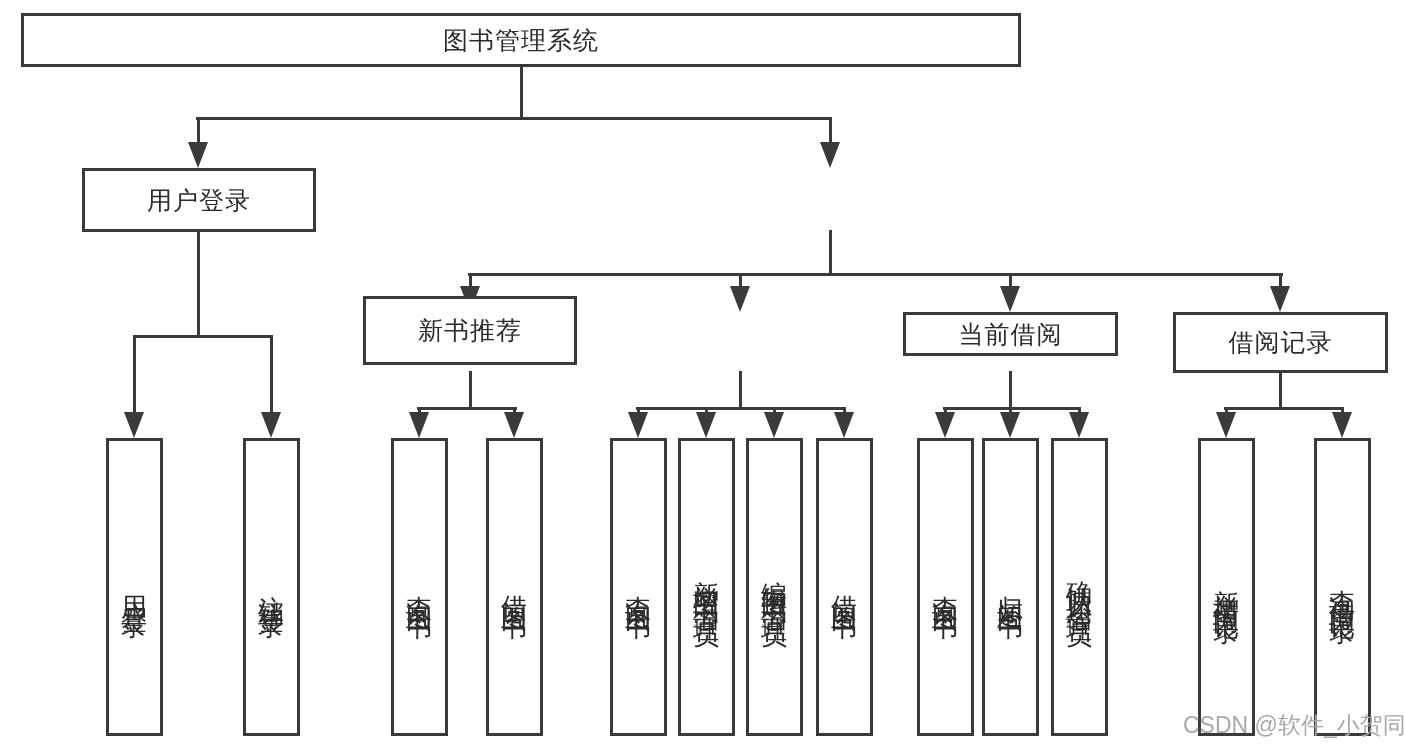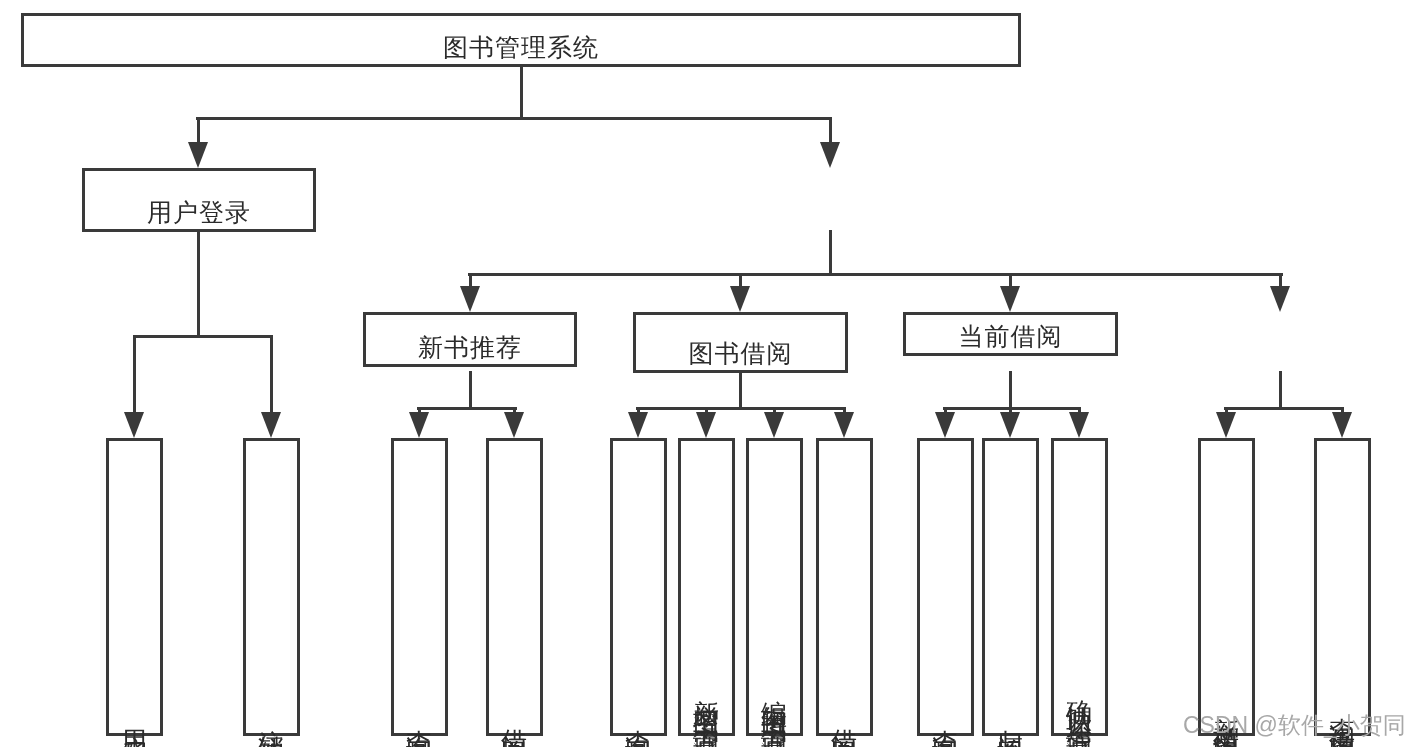--- a/index.html
+++ b/index.html
@@ -16,21 +16,21 @@
     background: var(--background);
     font-family: "Liberation Sans", sans-serif;
     overflow: hidden;
   }
   .box {
     position: absolute;
     box-sizing: border-box;
     border: 3px solid var(--line);
     background: #ffffff;
     display: flex;
-    align-items: flex-end;
+    align-items: center;
     justify-content: center;
     color: var(--text);
   }
   .box.header span {
     font-size: 25px;
     letter-spacing: 1px;
     white-space: nowrap;
   }
   .box.leaf { top: 438px; width: 57px; height: 298px; }
   .box.leaf span {
@@ -90,28 +90,28 @@
   <div class="hl" style="left:468px;top:273px;width:815px"></div>
   <div class="vl" style="left:469px;top:275px;height:13px"></div>
   <div class="ah" style="left:460px;top:286px"></div>
   <div class="vl" style="left:739px;top:275px;height:13px"></div>
   <div class="ah" style="left:730px;top:286px"></div>
   <div class="vl" style="left:1009px;top:275px;height:13px"></div>
   <div class="ah" style="left:1000px;top:286px"></div>
   <div class="vl" style="left:1279px;top:275px;height:13px"></div>
   <div class="ah" style="left:1270px;top:286px"></div>
 
-  <div class="box header" style="left:363px;top:312px;width:214px;height:55px">
+  <div class="box header" style="left:363px;top:296px;width:214px;height:69px">
     <span>新书推荐</span>
-  </div>
-  <div class="box header" style="left:633px;top:312px;width:215px;height:61px">
-    <span>图书借阅</span>
   </div>
   <div class="box header" style="left:903px;top:312px;width:215px;height:44px">
     <span>当前借阅</span>
+  </div>
+  <div class="box header" style="left:1173px;top:312px;width:215px;height:61px">
+    <span>借阅记录</span>
   </div>
 
   <div class="vl" style="left:469px;top:371px;height:38px"></div>
   <div class="hl" style="left:417px;top:407px;width:100px"></div>
   <div class="vl" style="left:418px;top:409px;height:5px"></div>
   <div class="ah" style="left:409px;top:412px"></div>
   <div class="vl" style="left:513px;top:409px;height:5px"></div>
   <div class="ah" style="left:504px;top:412px"></div>
 
   <div class="vl" style="left:739px;top:371px;height:38px"></div>

